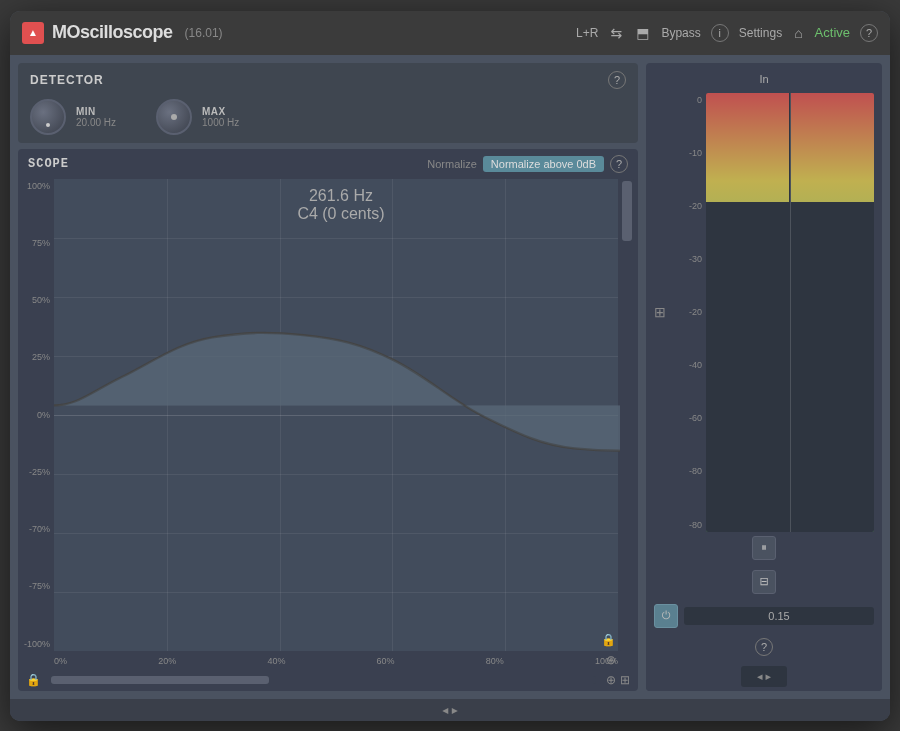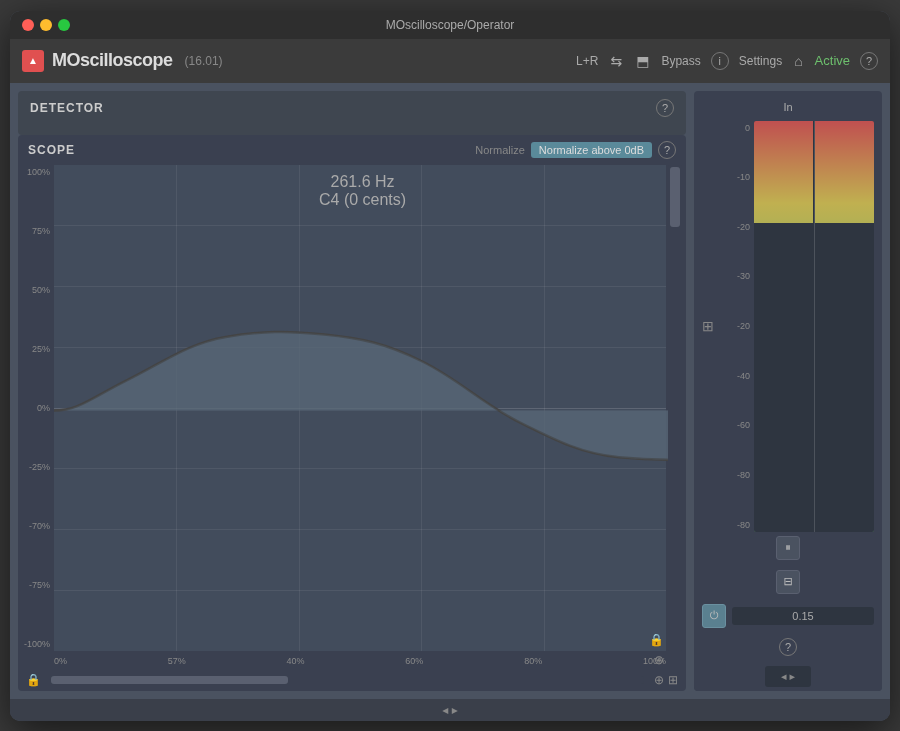--- a/index.html
+++ b/index.html
@@ -120,20 +120,21 @@
       overflow: hidden;
       padding: 8px;
       gap: 8px;
     }
 
     
     .left-panel {
       flex: 1;
       display: flex;
       flex-direction: column;
+      gap: 6px;
       min-width: 0;
     }
 
     
     .detector-section {
       background: #3f4650;
       border-radius: 4px;
       padding: 8px 12px;
       flex-shrink: 0;
     }
@@ -200,20 +201,21 @@
       align-items: center;
       justify-content: space-between;
       padding: 6px 10px;
       flex-shrink: 0;
     }
     .scope-title {
       color: #ccc;
       font-size: 12px;
       font-weight: 600;
       letter-spacing: 1px;
+      font-family: Liberation Mono, monospace;
     }
     .scope-controls {
       display: flex;
       align-items: center;
       gap: 6px;
     }
     .normalize-label {
       color: #888;
       font-size: 11px;
       margin-left: 37px;
@@ -338,21 +340,21 @@
       left: 0;
     }
     .scope-icon-btn {
       color: #888;
       font-size: 12px;
       cursor: pointer;
     }
 
     
     .right-panel {
-      width: 188px;
+      width: 236px;
       background: #3a4050;
       border-radius: 4px;
       display: flex;
       flex-direction: column;
       overflow: hidden;
     }
     .right-header {
       padding: 6px 10px;
       text-align: center;
       flex-shrink: 0;
@@ -466,28 +468,20 @@
       padding: 4px 16px;
       color: #888;
       font-size: 11px;
     }
   </style>
 </head>
 <body>
 
 <div class="window">
 
-  <div class="titlebar">
-    <div class="window-controls">
-      <div class="wc-btn wc-close"></div>
-      <div class="wc-btn wc-min"></div>
-      <div class="wc-btn wc-max"></div>
-    </div>
-    <span class="titlebar-title">MOscilloscope/Operator</span>
-  </div>
 
   <div class="toolbar">
     <div class="logo-icon">▲</div>
     <span class="app-title">MOscilloscope</span>
     <span class="app-version">(16.01)</span>
     <div class="toolbar-spacer"></div>
     <div class="toolbar-controls">
       <span class="toolbar-label">L+R</span>
       <span class="toolbar-icon-btn">⇆</span>
       <span class="toolbar-icon-btn">⬒</span>
@@ -502,20 +496,40 @@
 
   <div class="main-content">
 
     <div class="left-panel">
 
       <div class="detector-section">
         <div class="section-header">
           <span class="section-title">DETECTOR</span>
           <div class="help-btn">?</div>
         </div>
+        <div class="detector-controls">
+          <div class="knob-group">
+            <div class="knob knob-min">
+              <div class="knob-dot"></div>
+            </div>
+            <div class="knob-info">
+              <span class="knob-label">MIN</span>
+              <span class="knob-value">20.00 Hz</span>
+            </div>
+          </div>
+          <div class="knob-group">
+            <div class="knob">
+              <div class="knob-dot" style="top:50%;left:50%;transform:translate(-50%,-50%);width:6px;height:6px;background:#aaa;"></div>
+            </div>
+            <div class="knob-info">
+              <span class="knob-label">MAX</span>
+              <span class="knob-value">1000 Hz</span>
+            </div>
+          </div>
+        </div>
       </div>
 
       <div class="scope-section">
         <div class="scope-header">
           <span class="scope-title">SCOPE</span>
           <div class="scope-controls">
             <span class="normalize-label">Normalize</span>
             <button class="normalize-btn">Normalize above 0dB</button>
             <div class="help-btn">?</div>
           </div>
@@ -592,21 +606,21 @@
           <div style="position:absolute;bottom:24px;right:18px;color:#888;font-size:12px;cursor:pointer;">🔒</div>
 
           <div style="position:absolute;bottom:4px;right:18px;color:#888;font-size:12px;cursor:pointer;">⊕</div>
 
           <div class="scope-scrollbar-v">
             <div class="scrollbar-thumb-v"></div>
           </div>
 
           <div class="x-labels">
             <span class="x-label">0%</span>
-            <span class="x-label">57%</span>
+            <span class="x-label">20%</span>
             <span class="x-label">40%</span>
             <span class="x-label">60%</span>
             <span class="x-label">80%</span>
             <span class="x-label">100%</span>
           </div>
         </div>
 
         <div style="display:flex;align-items:center;padding:2px 8px 4px;gap:4px;">
           <div class="scope-icon-btn">🔒</div>
           <div class="scope-scrollbar-h">

